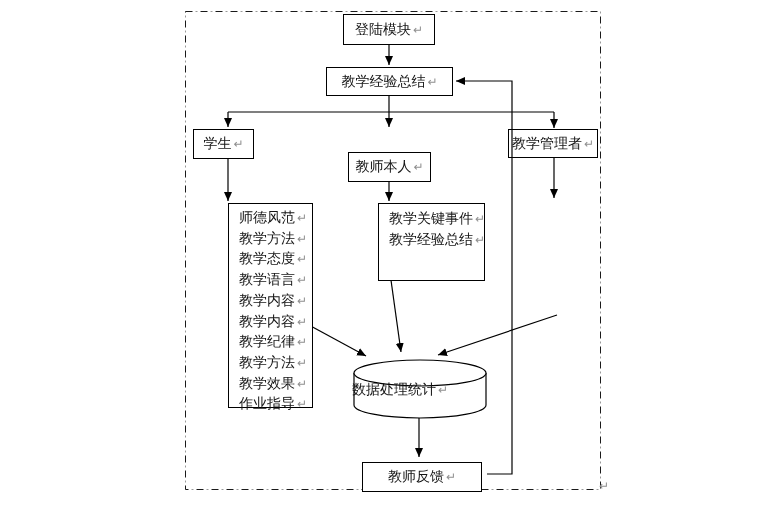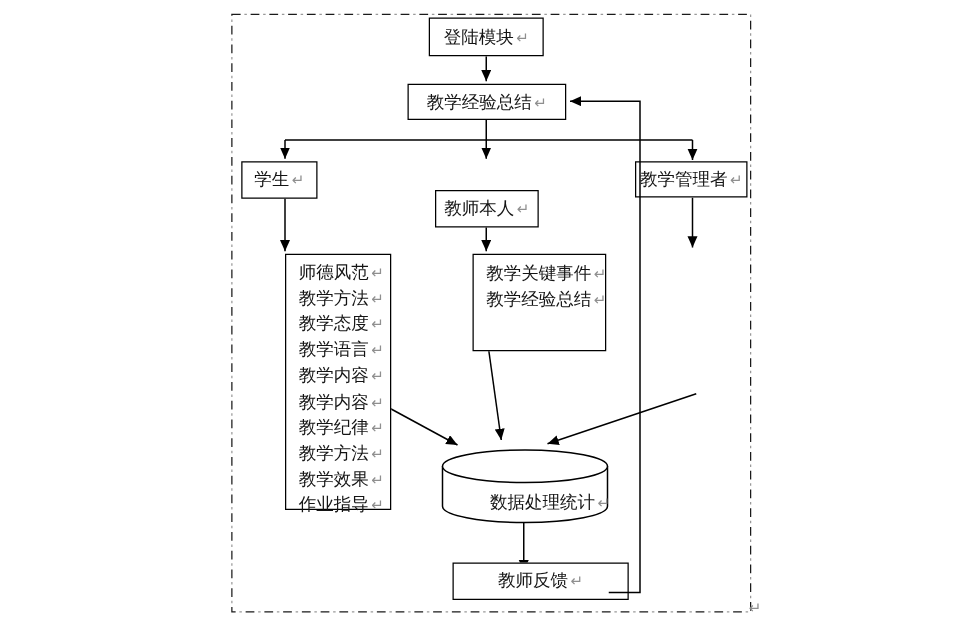--- a/index.html
+++ b/index.html
@@ -17,21 +17,21 @@
   .list{
     position:absolute;box-sizing:border-box;background:#ffffff;border:1px solid #000;
     padding:4px 0 0 10px;z-index:2;margin-left:41px;
   }
   .list .li{white-space:nowrap;}
   .list-left .li{line-height:19.7px;}
   .list-mid .li{line-height:20px;}
   .list-right .li{line-height:21.2px;}
   .ret{color:#8f8f8f;font-size:12px;margin-left:2px;}
   .cyl-label{
-    position:absolute;left:352px;top:393px;width:136px;text-align:right;z-index:2;
+    position:absolute;left:352px;top:381px;width:136px;text-align:left;z-index:2;
     white-space:nowrap;
   }
   .stray-ret{position:absolute;left:597px;top:479px;z-index:2;}
   svg{display:block;}
 </style>
 </head>
 <body>
 
 <div class="canvas">
 
@@ -109,21 +109,21 @@
 
 
   <svg class="layer" style="left:352px;top:358px;width:136px;height:64px;z-index:2;" viewBox="0 0 136 64">
     <path d="M2,15 L2,47 A66,13 0 0 0 134,47 L134,15" fill="#fff" stroke="#000" stroke-width="1.2"></path>
     <ellipse cx="68" cy="15" rx="66" ry="13" fill="#fff" stroke="#000" stroke-width="1.2"></ellipse>
   </svg>
   <div class="cyl-label">
     <span>数据处理统计</span><span class="ret">↵</span>
   </div>
 
-  <div class="node" style="left:362px;top:450px;width:141px;height:30px;">
+  <div class="node" style="left:362px;top:462px;width:120px;height:30px;">
     <span>教师反馈</span>
       <span class="ret">↵</span>
   </div>
 
   <svg class="layer overlines" viewBox="0 0 773 507">
     <polyline points="487,474 512,474 512,81 456,81" fill="none" stroke="#000" stroke-width="1.2" marker-end="url(#ah)"></polyline>
   </svg>
 
   <span class="stray-ret ret">↵</span>
 

